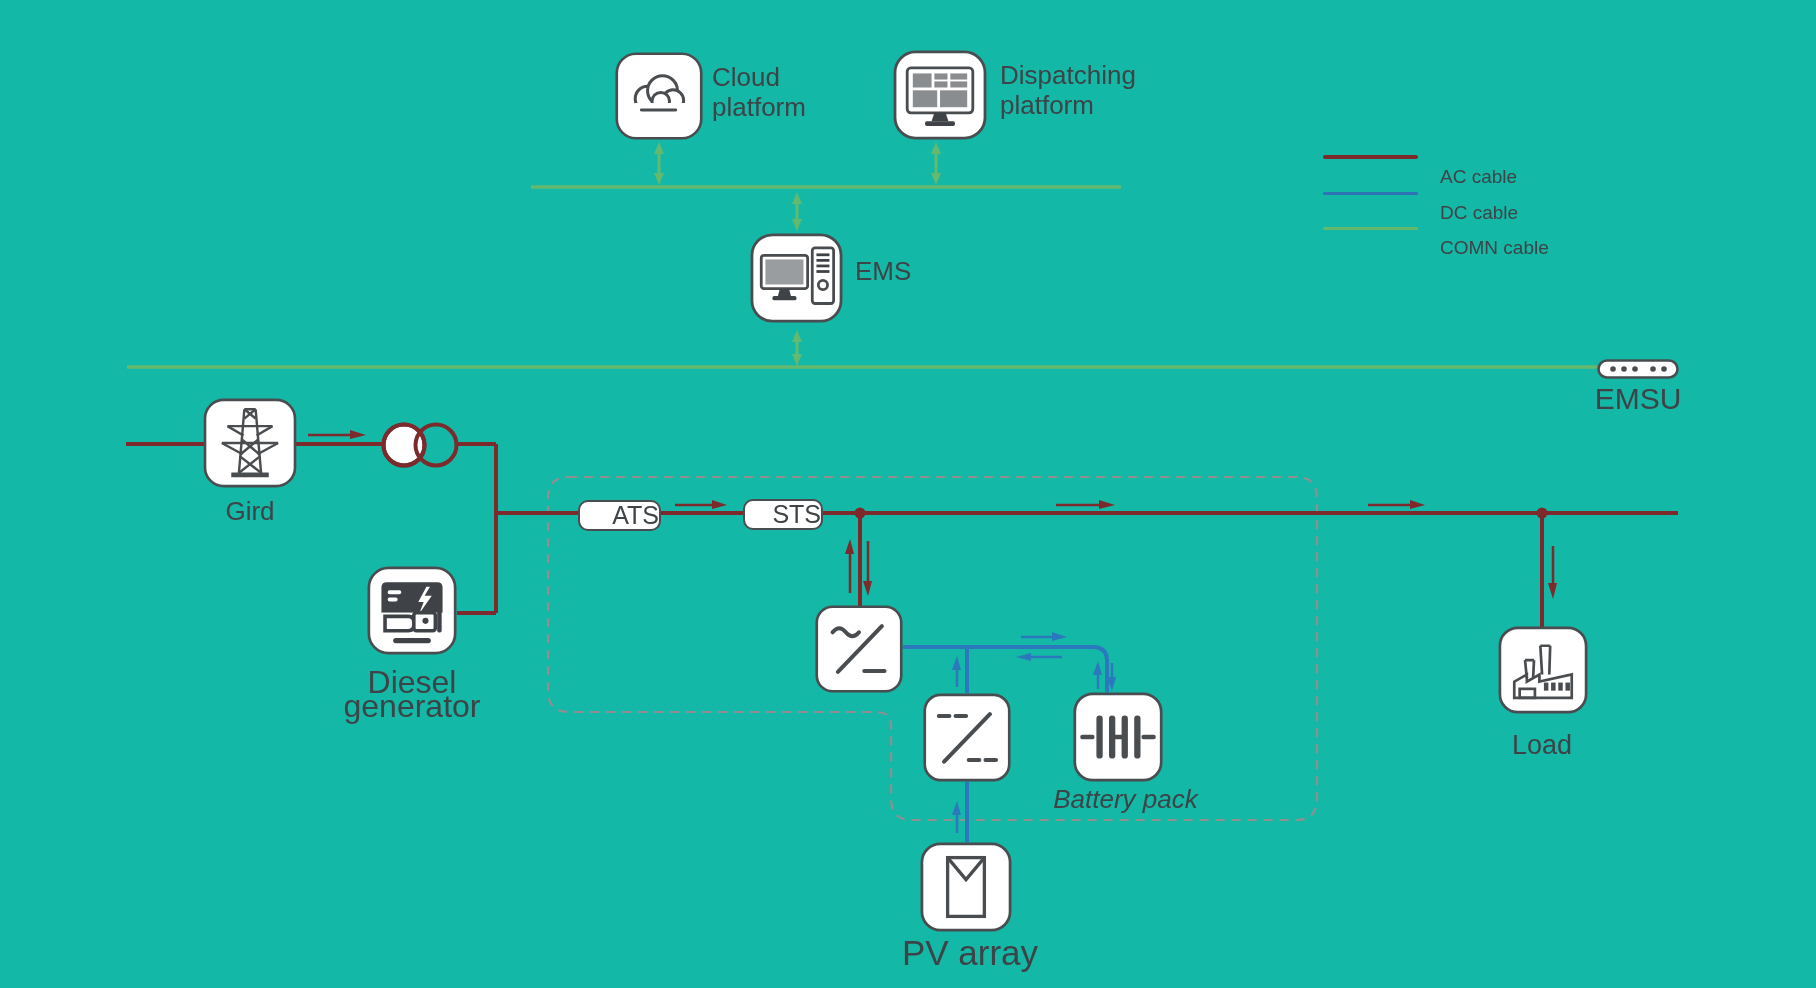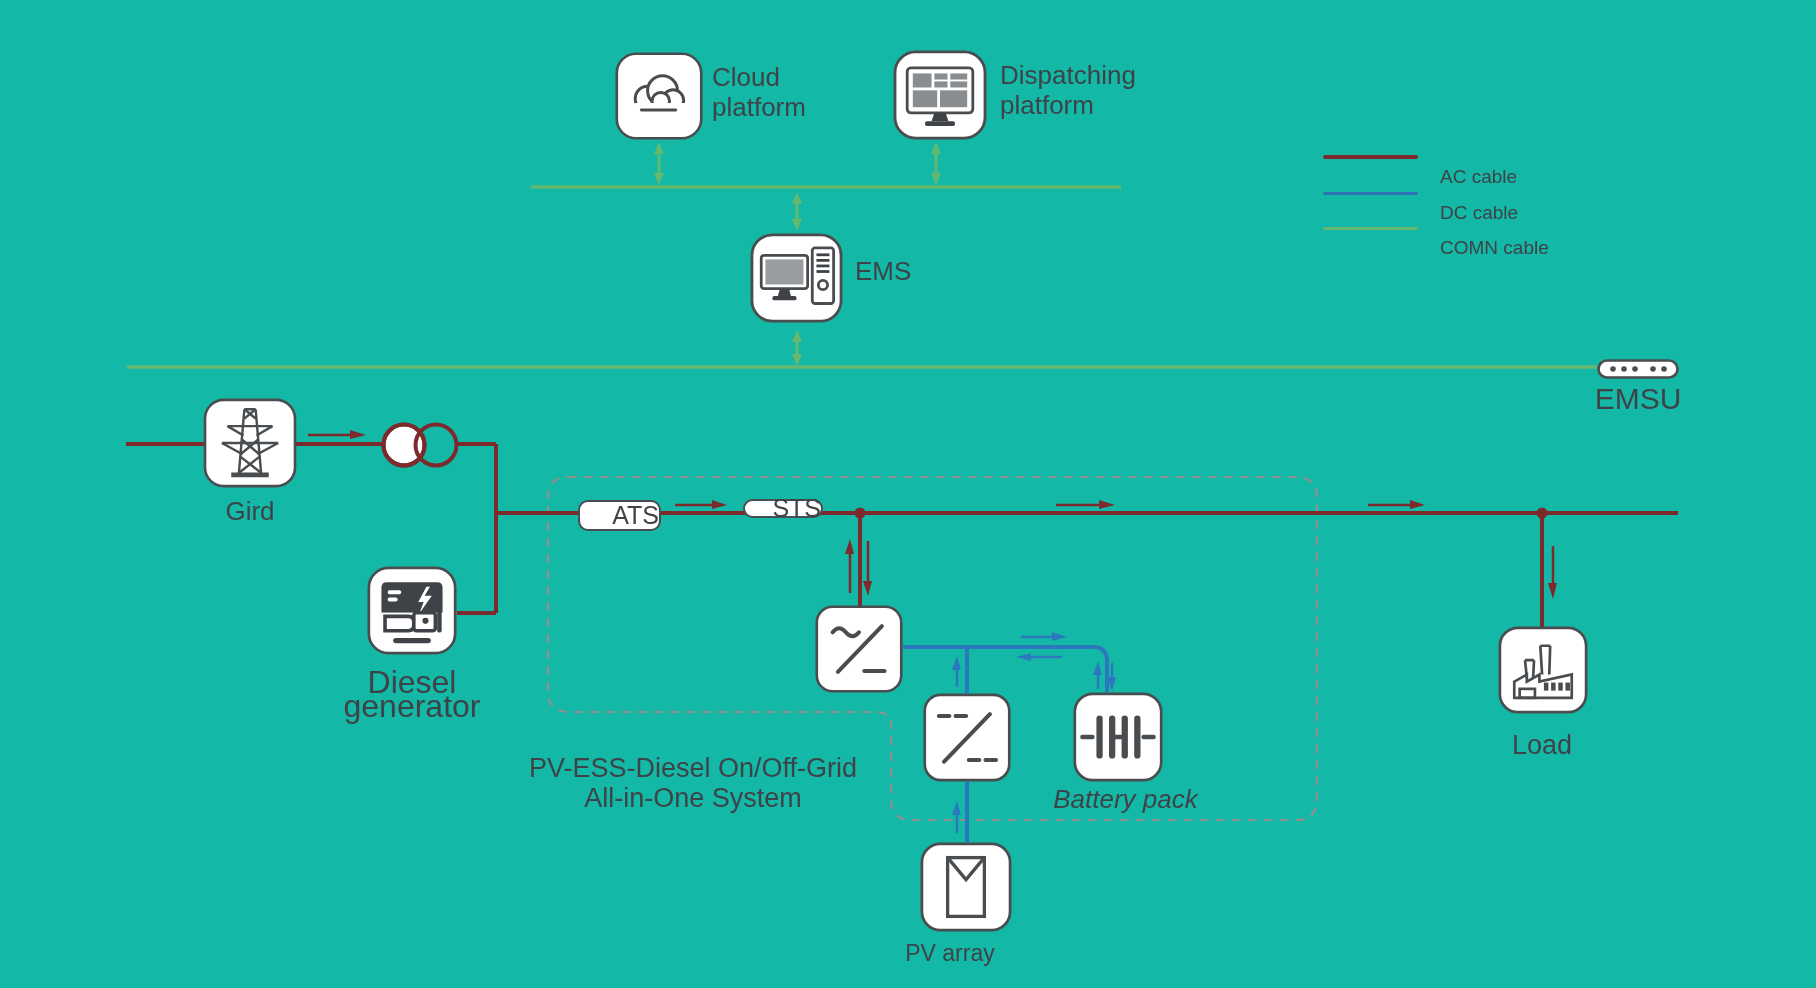--- a/index.html
+++ b/index.html
@@ -238,21 +238,21 @@
     </svg>
   </div>
   <div class="lbl center" style="left:332px;top:670px;width:160px;line-height:24px;font-size:32px;">
     <div>Diesel</div>
     <div>generator</div>
   </div>
 
   <div class="switchbox" style="left:578px;top:500px;width:83px;height:31px;">
     <span>ATS</span>
   </div>
-  <div class="switchbox" style="left:743px;top:499px;width:80px;height:19px;">
+  <div class="switchbox" style="left:743px;top:499px;width:80px;height:31px;">
     <span>STS</span>
   </div>
 
   <div class="iconbox" style="left:815px;top:605px;">
     <svg width="88" height="88" viewBox="0 0 100 100">
       <rect x="2" y="2" width="96" height="96" rx="18" fill="#fff" stroke="#4a4d50" stroke-width="3"></rect>
       <g stroke="#4a4d50" stroke-width="4.6" fill="none" stroke-linecap="round">
         <path d="M20,31 q7.5,-9 15,0 q7.5,9 15,0"></path>
         <path d="M26,76 L76,24"></path>
         <path d="M56,75 H79"></path>
@@ -289,39 +289,35 @@
 
   <div class="iconbox" style="left:920px;top:842px;">
     <svg width="92" height="90" viewBox="0 0 100 98">
       <rect x="2" y="2" width="96" height="94" rx="20" fill="#fff" stroke="#4a4d50" stroke-width="3"></rect>
       <g stroke="#4a4d50" stroke-width="3.6" fill="none">
         <rect x="30" y="17" width="40" height="64"></rect>
         <path d="M30,17 L50,41 L70,17"></path>
       </g>
     </svg>
   </div>
-  <div class="lbl center" style="left:880px;top:938px;width:140px;font-size:23px;">PV array</div>
+  <div class="lbl center" style="left:900px;top:938px;width:140px;font-size:35px;">PV array</div>
 
   <div class="iconbox" style="left:1498px;top:626px;">
     <svg width="90" height="88" viewBox="0 0 100 98">
       <rect x="2" y="2" width="96" height="94" rx="20" fill="#fff" stroke="#4a4d50" stroke-width="3"></rect>
       <g stroke="#4a4d50" stroke-width="3" fill="none">
         <path d="M30,38 L32,58 M40,38 L39,58 M30,38 H40"></path>
         <path d="M47,22 L49,54 M58,22 L57,54 M47,22 H58"></path>
         <polygon points="18,80 18,62 32,54 32,62 46,54 46,62 82,54 82,80"></polygon>
         <rect x="24" y="70" width="17" height="10"></rect>
         <g fill="#4a4d50" stroke="none">
           <rect x="51" y="63" width="5" height="9"></rect>
           <rect x="59" y="63" width="5" height="9"></rect>
           <rect x="67" y="63" width="5" height="9"></rect>
           <rect x="75" y="63" width="5" height="9"></rect>
         </g>
       </g>
     </svg>
   </div>
   <div class="lbl center" style="left:1492px;top:730px;width:100px;font-size:27px;">Load</div>
 
-  <div class="lbl center" style="left:508px;top:753px;width:370px;font-size:27px;line-height:30px;">
-    <div>PV-ESS-Diesel On/Off-Grid</div>
-    <div>All-in-One System</div>
-  </div>
 
 </div>
 
 </body></html>

